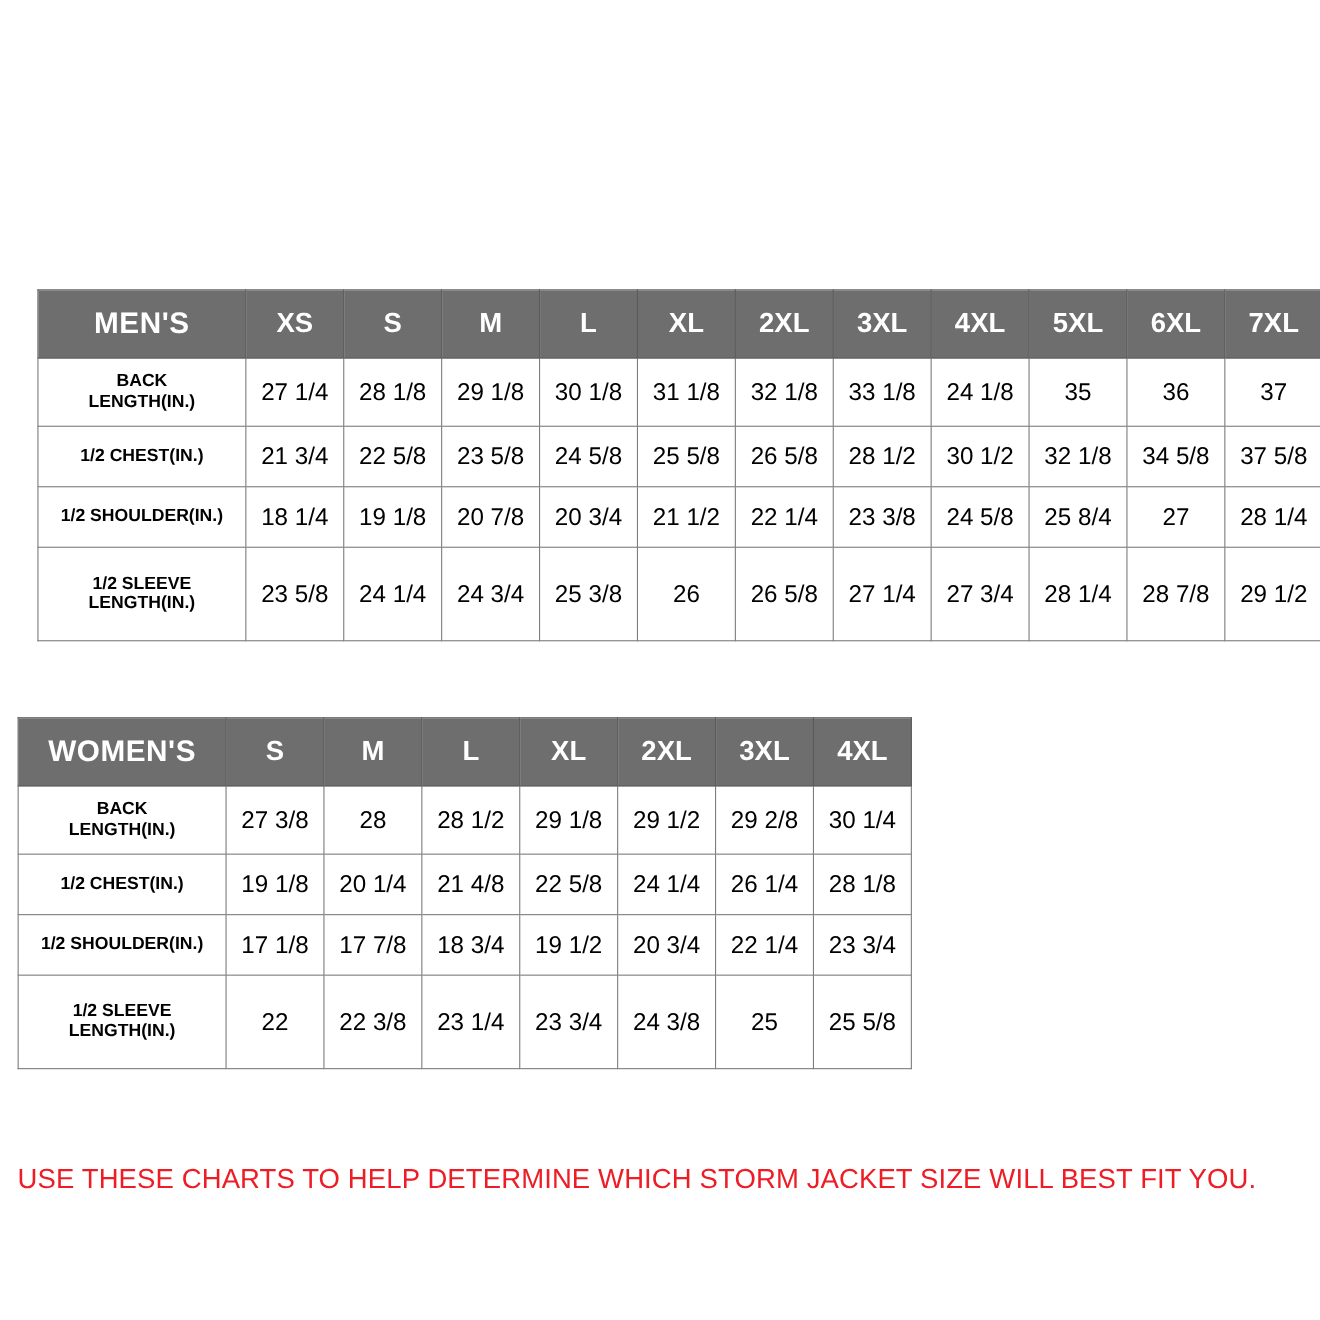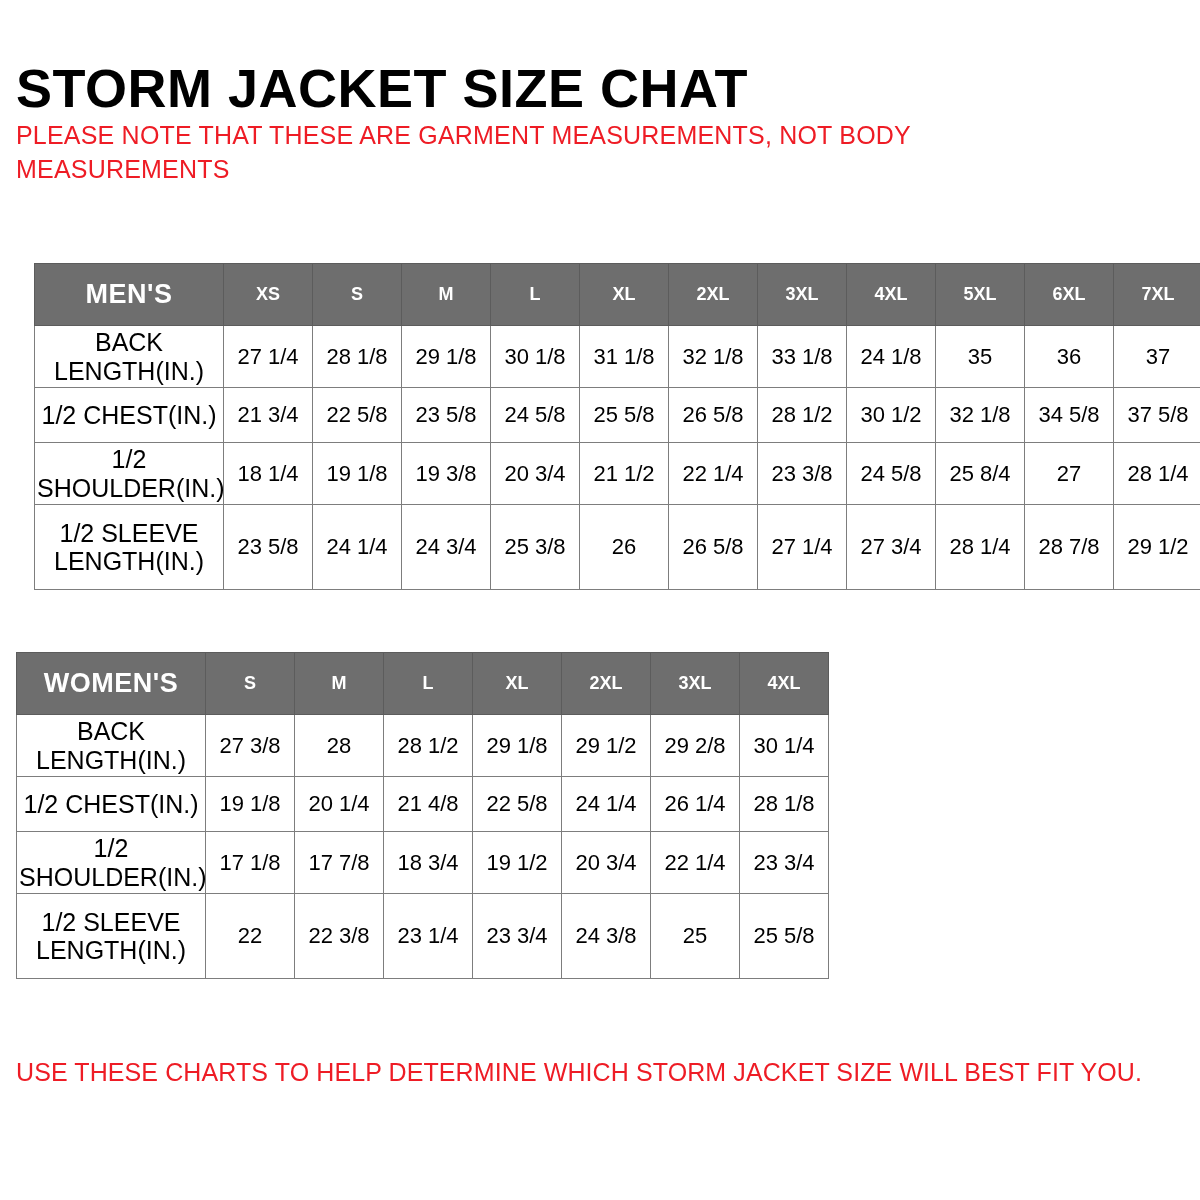--- a/index.html
+++ b/index.html
@@ -74,40 +74,40 @@
     text-align: center;
     vertical-align: middle;
     padding: 0;
     box-sizing: border-box;
   }
 
   
   .size-table thead th {
     background: #6e6e6e;
     color: #ffffff;
-    font-size: 18px;
+    font-size: 25px;
     font-weight: 700;
     height: 62px;
     border-color: #5c5c5c;
   }
   .size-table thead th.corner {
     font-size: 27px;
     letter-spacing: 0.5px;
   }
 
   
   .size-table tbody td {
     font-size: 22px;
     font-weight: 400;
     color: #000;
     background: #ffffff;
   }
   .size-table tbody td.rowhead {
-    font-size: 25px;
-    font-weight: 400;
+    font-size: 16px;
+    font-weight: 700;
     line-height: 1.14;
     padding: 2px 2px;
   }
   .size-table tbody tr.r-one-line td {
     height: 55px;
   }
   .size-table tbody tr.r-sleeve td {
     height: 85px;
   }
   .size-table tbody tr.r-backlen td {
@@ -131,23 +131,21 @@
     color: #ee1c25;
     letter-spacing: 0.1px;
     white-space: nowrap;
   }
 </style>
 </head>
 <body>
 
 <div class="page">
 
-  <h1 class="title">STORM JACKET SIZE CHAT</h1>
-
-  <div class="note-top">PLEASE NOTE THAT THESE ARE GARMENT MEASUREMENTS, NOT BODY MEASUREMENTS</div>
+
 
   <table class="size-table men" id="mens-table">
     <colgroup>
         <col class="c0">
         <col class="cd">
         <col class="cd">
         <col class="cd">
         <col class="cd">
         <col class="cd">
         <col class="cd">
@@ -199,21 +197,21 @@
           <td>28 1/2</td>
           <td>30 1/2</td>
           <td>32 1/8</td>
           <td>34 5/8</td>
           <td>37 5/8</td>
         </tr>
         <tr class="r-one-line">
           <td class="rowhead">1/2 SHOULDER(IN.)</td>
           <td>18 1/4</td>
           <td>19 1/8</td>
-          <td>19 3/8</td>
+          <td>20 7/8</td>
           <td>20 3/4</td>
           <td>21 1/2</td>
           <td>22 1/4</td>
           <td>23 3/8</td>
           <td>24 5/8</td>
           <td>25 8/4</td>
           <td>27</td>
           <td>28 1/4</td>
         </tr>
         <tr class="r-sleeve">

